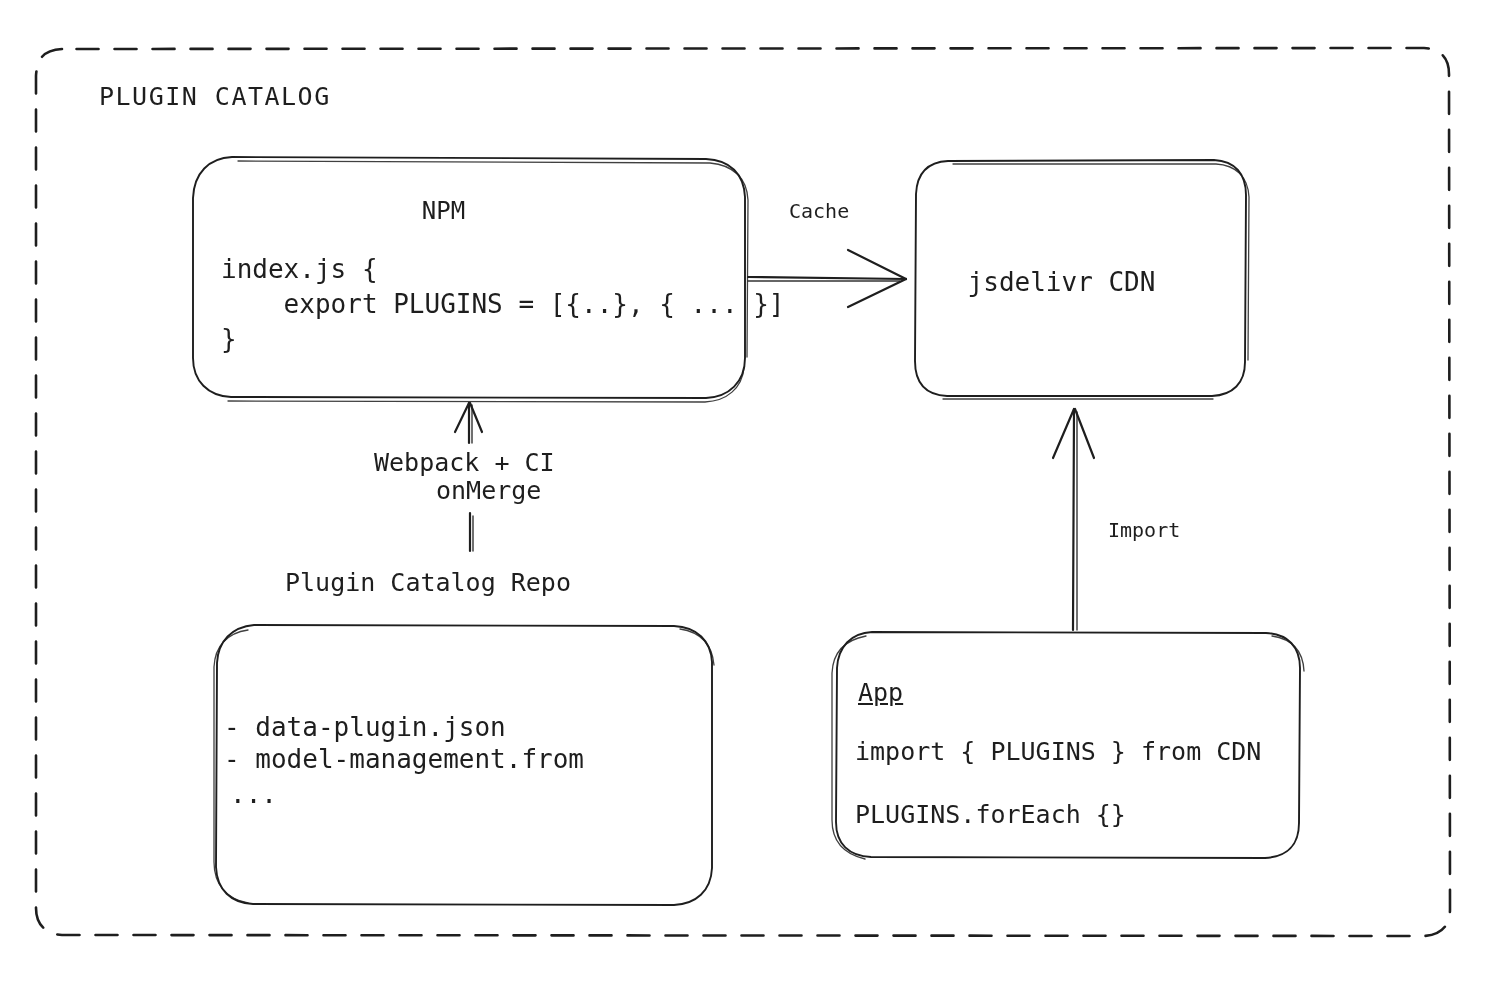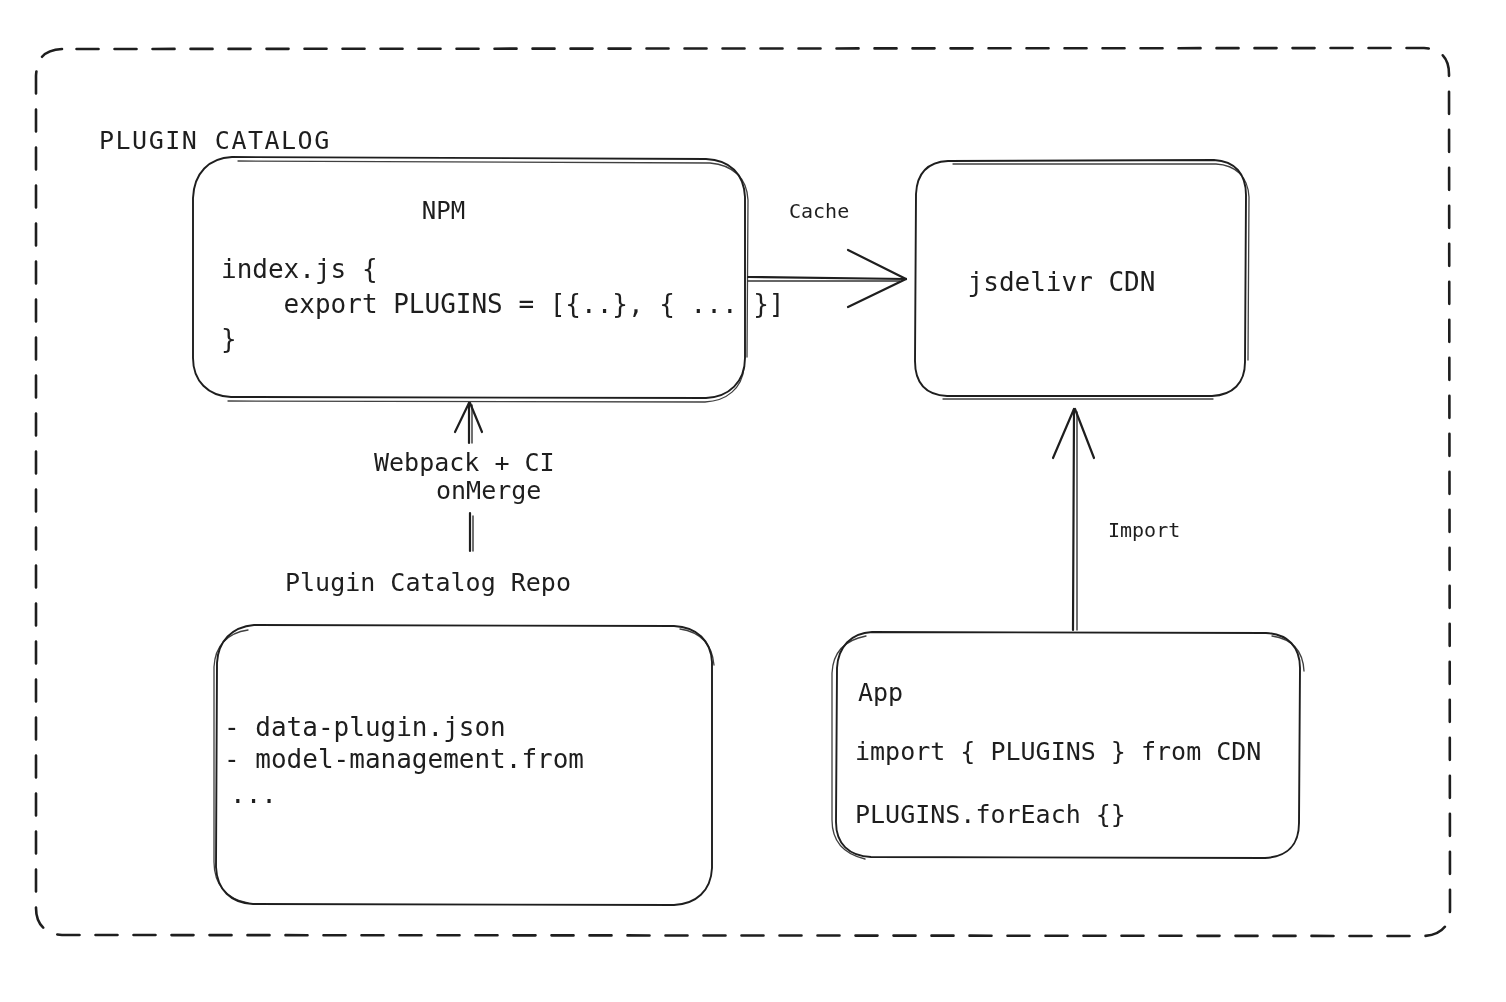--- a/index.html
+++ b/index.html
@@ -185,21 +185,21 @@
 
     <g>
       <path class="arrowline" d="M 1073 630 L 1074 409"></path>
       <path class="arrowline-b" d="M 1077 630 L 1077 412"></path>
       <path class="arrowline" d="M 1053 458 L 1074 409"></path>
       <path class="arrowline" d="M 1094 458 L 1075 409"></path>
     </g>
 
   </svg>
 
-  <div class="txt frame-title" style="left:99px; top:82px;margin-top:44px;">PLUGIN CATALOG</div>
+  <div class="txt frame-title" style="left:99px; top:82px;">PLUGIN CATALOG</div>
 
   <div>
     <div class="txt box-title" style="left:193px; top:197px; width:501px; text-align:center;">NPM</div>
     <div class="txt code" style="left:221px; top:250px;">index.js {</div>
     <div class="txt code" style="left:221px; top:285px;">    export PLUGINS = [{..}, { ... }]</div>
     <div class="txt code" style="left:221px; top:320px;">}</div>
   </div>
 
   <div>
     <div class="txt code" style="left:915px; top:263px; width:293px; text-align:center;">jsdelivr CDN</div>
@@ -214,18 +214,18 @@
 
   <div>
     <div class="txt code" style="left:224px; top:708px;">- data-plugin.json</div>
     <div class="txt code" style="left:224px; top:740px;">- model-management.from</div>
     <div class="txt code" style="left:230px; top:775px;">...</div>
   </div>
 
   <div class="txt edge-label" style="left:1108px; top:518px;">Import</div>
 
   <div>
-    <div class="txt app-line" style="left:858px; top:678px;">App</div>
+    <div class="txt app-line" style="left:858px; top:678px;text-decoration:underline;">App</div>
     <div class="txt app-line" style="left:855px; top:737px;">import { PLUGINS } from CDN</div>
     <div class="txt app-line" style="left:855px; top:800px;">PLUGINS.forEach {}</div>
   </div>
 
 </div>
 
 </body></html>

